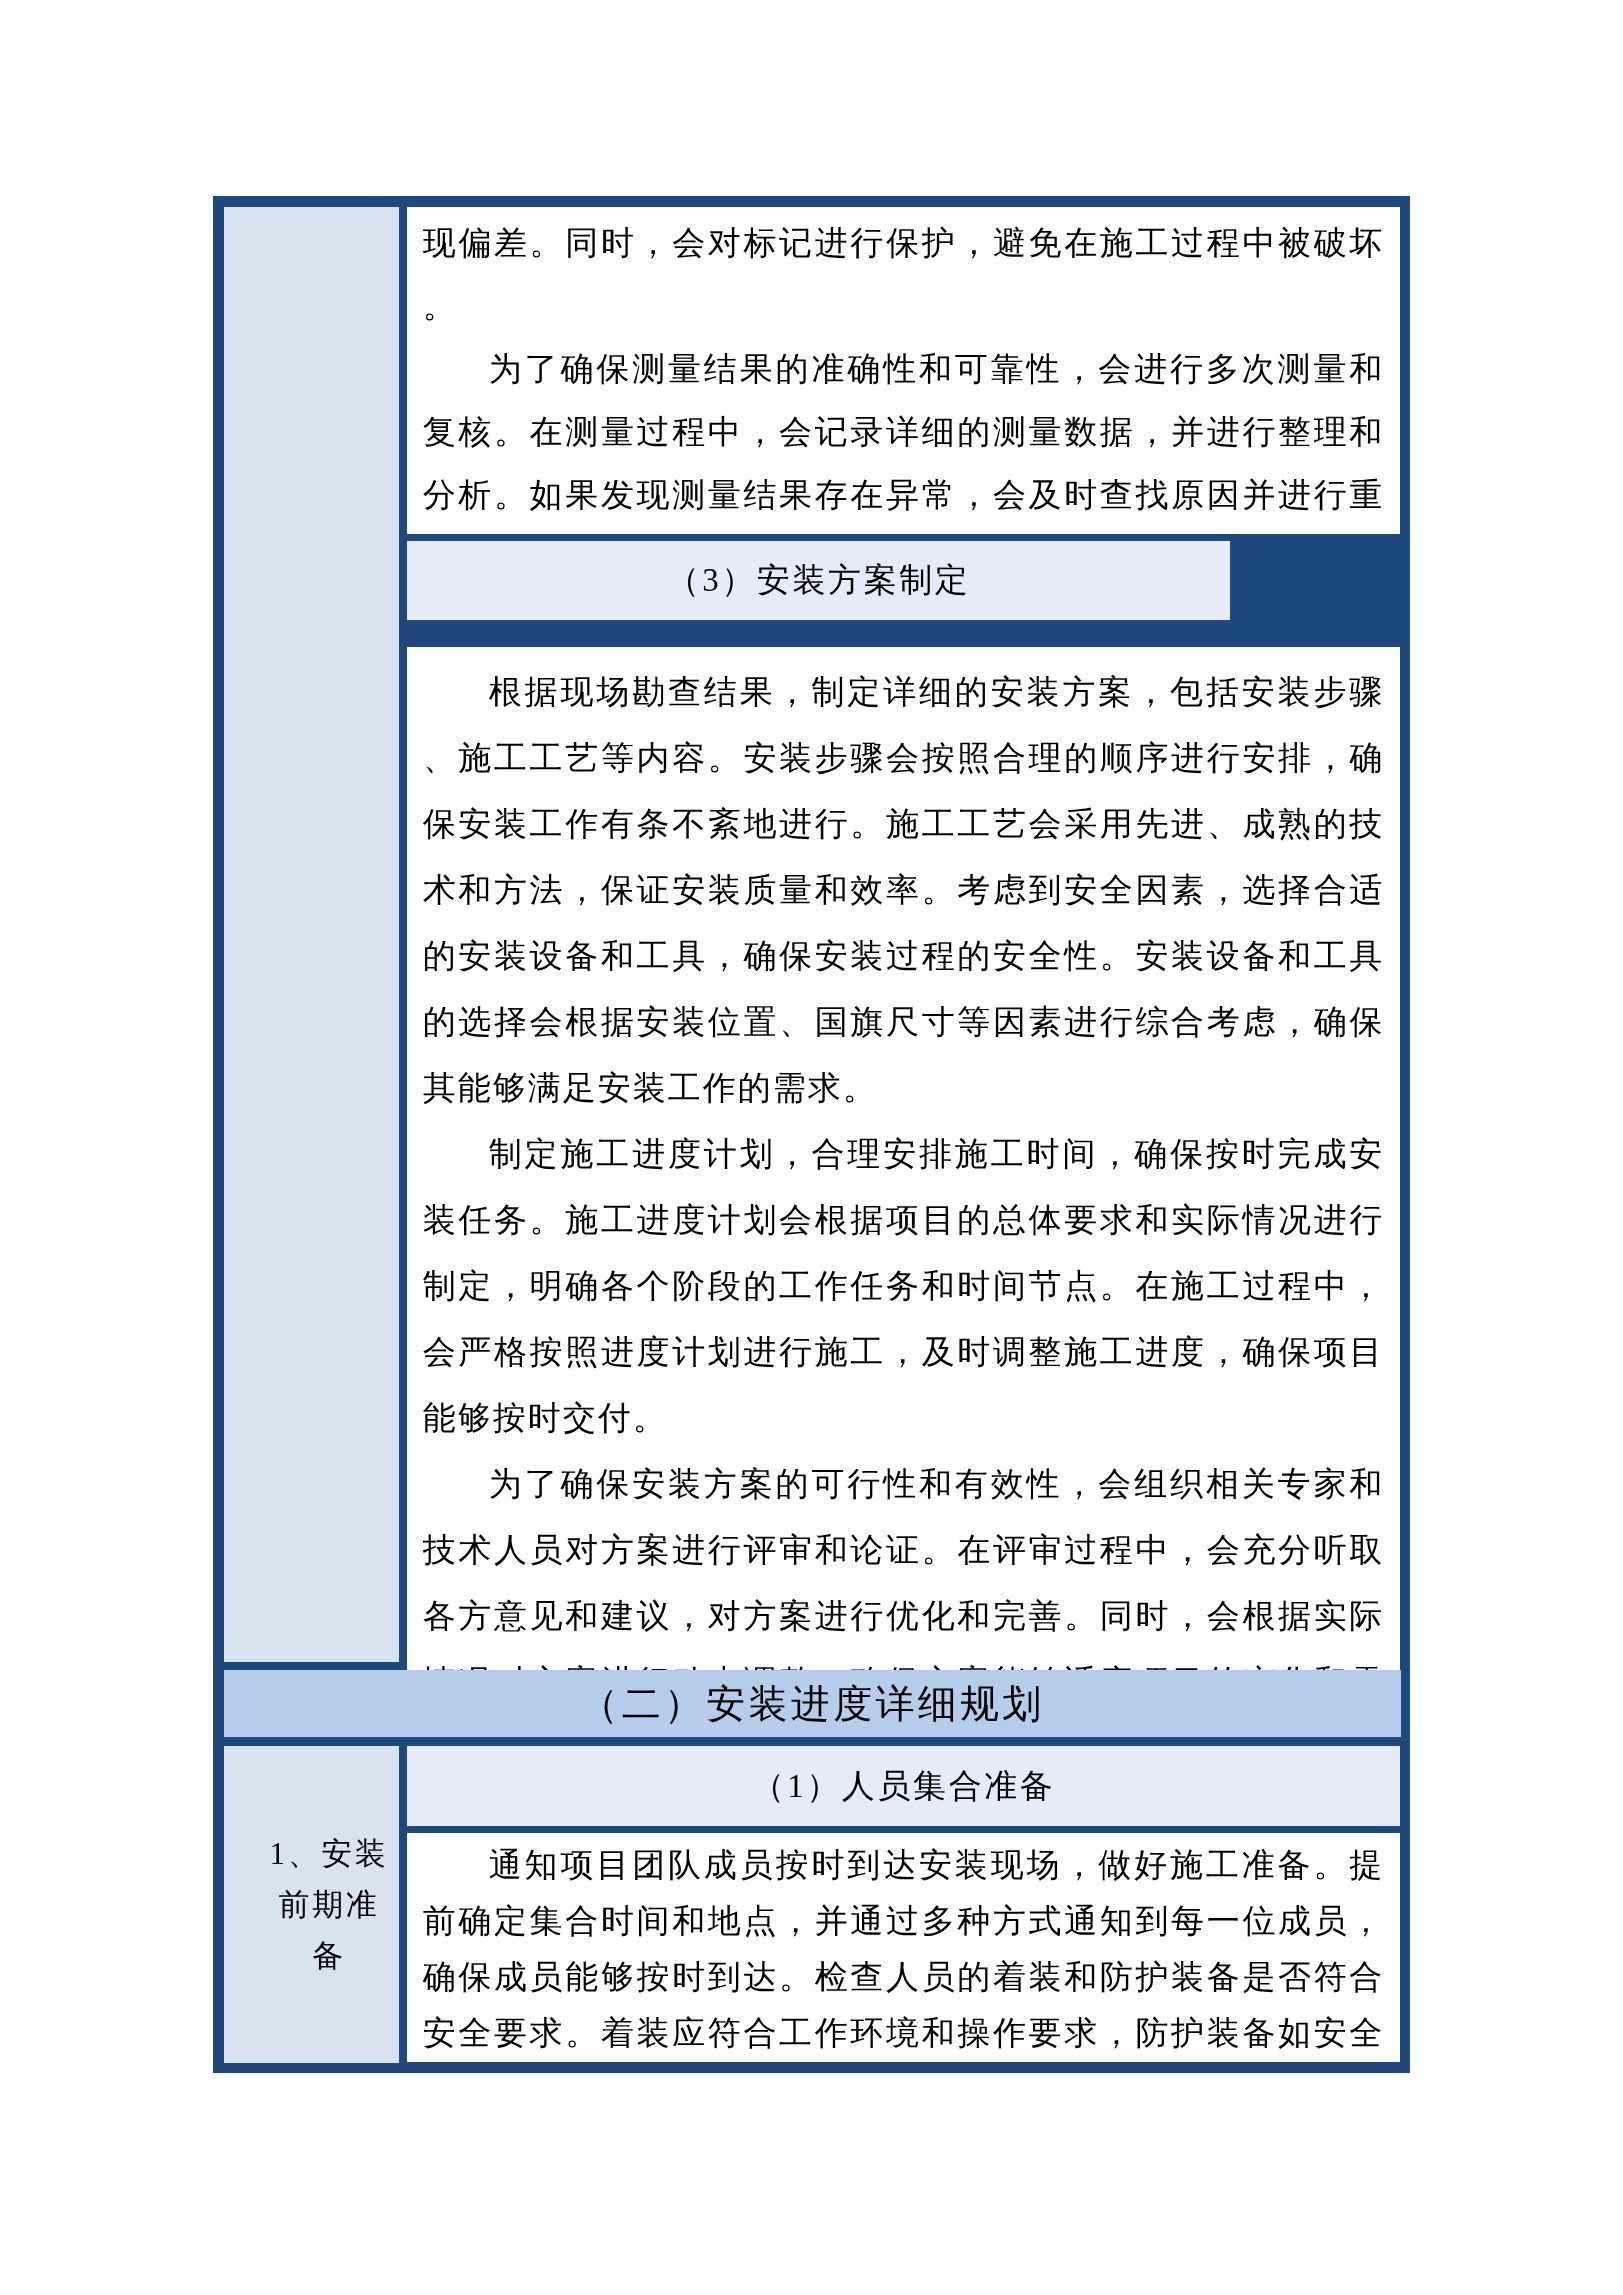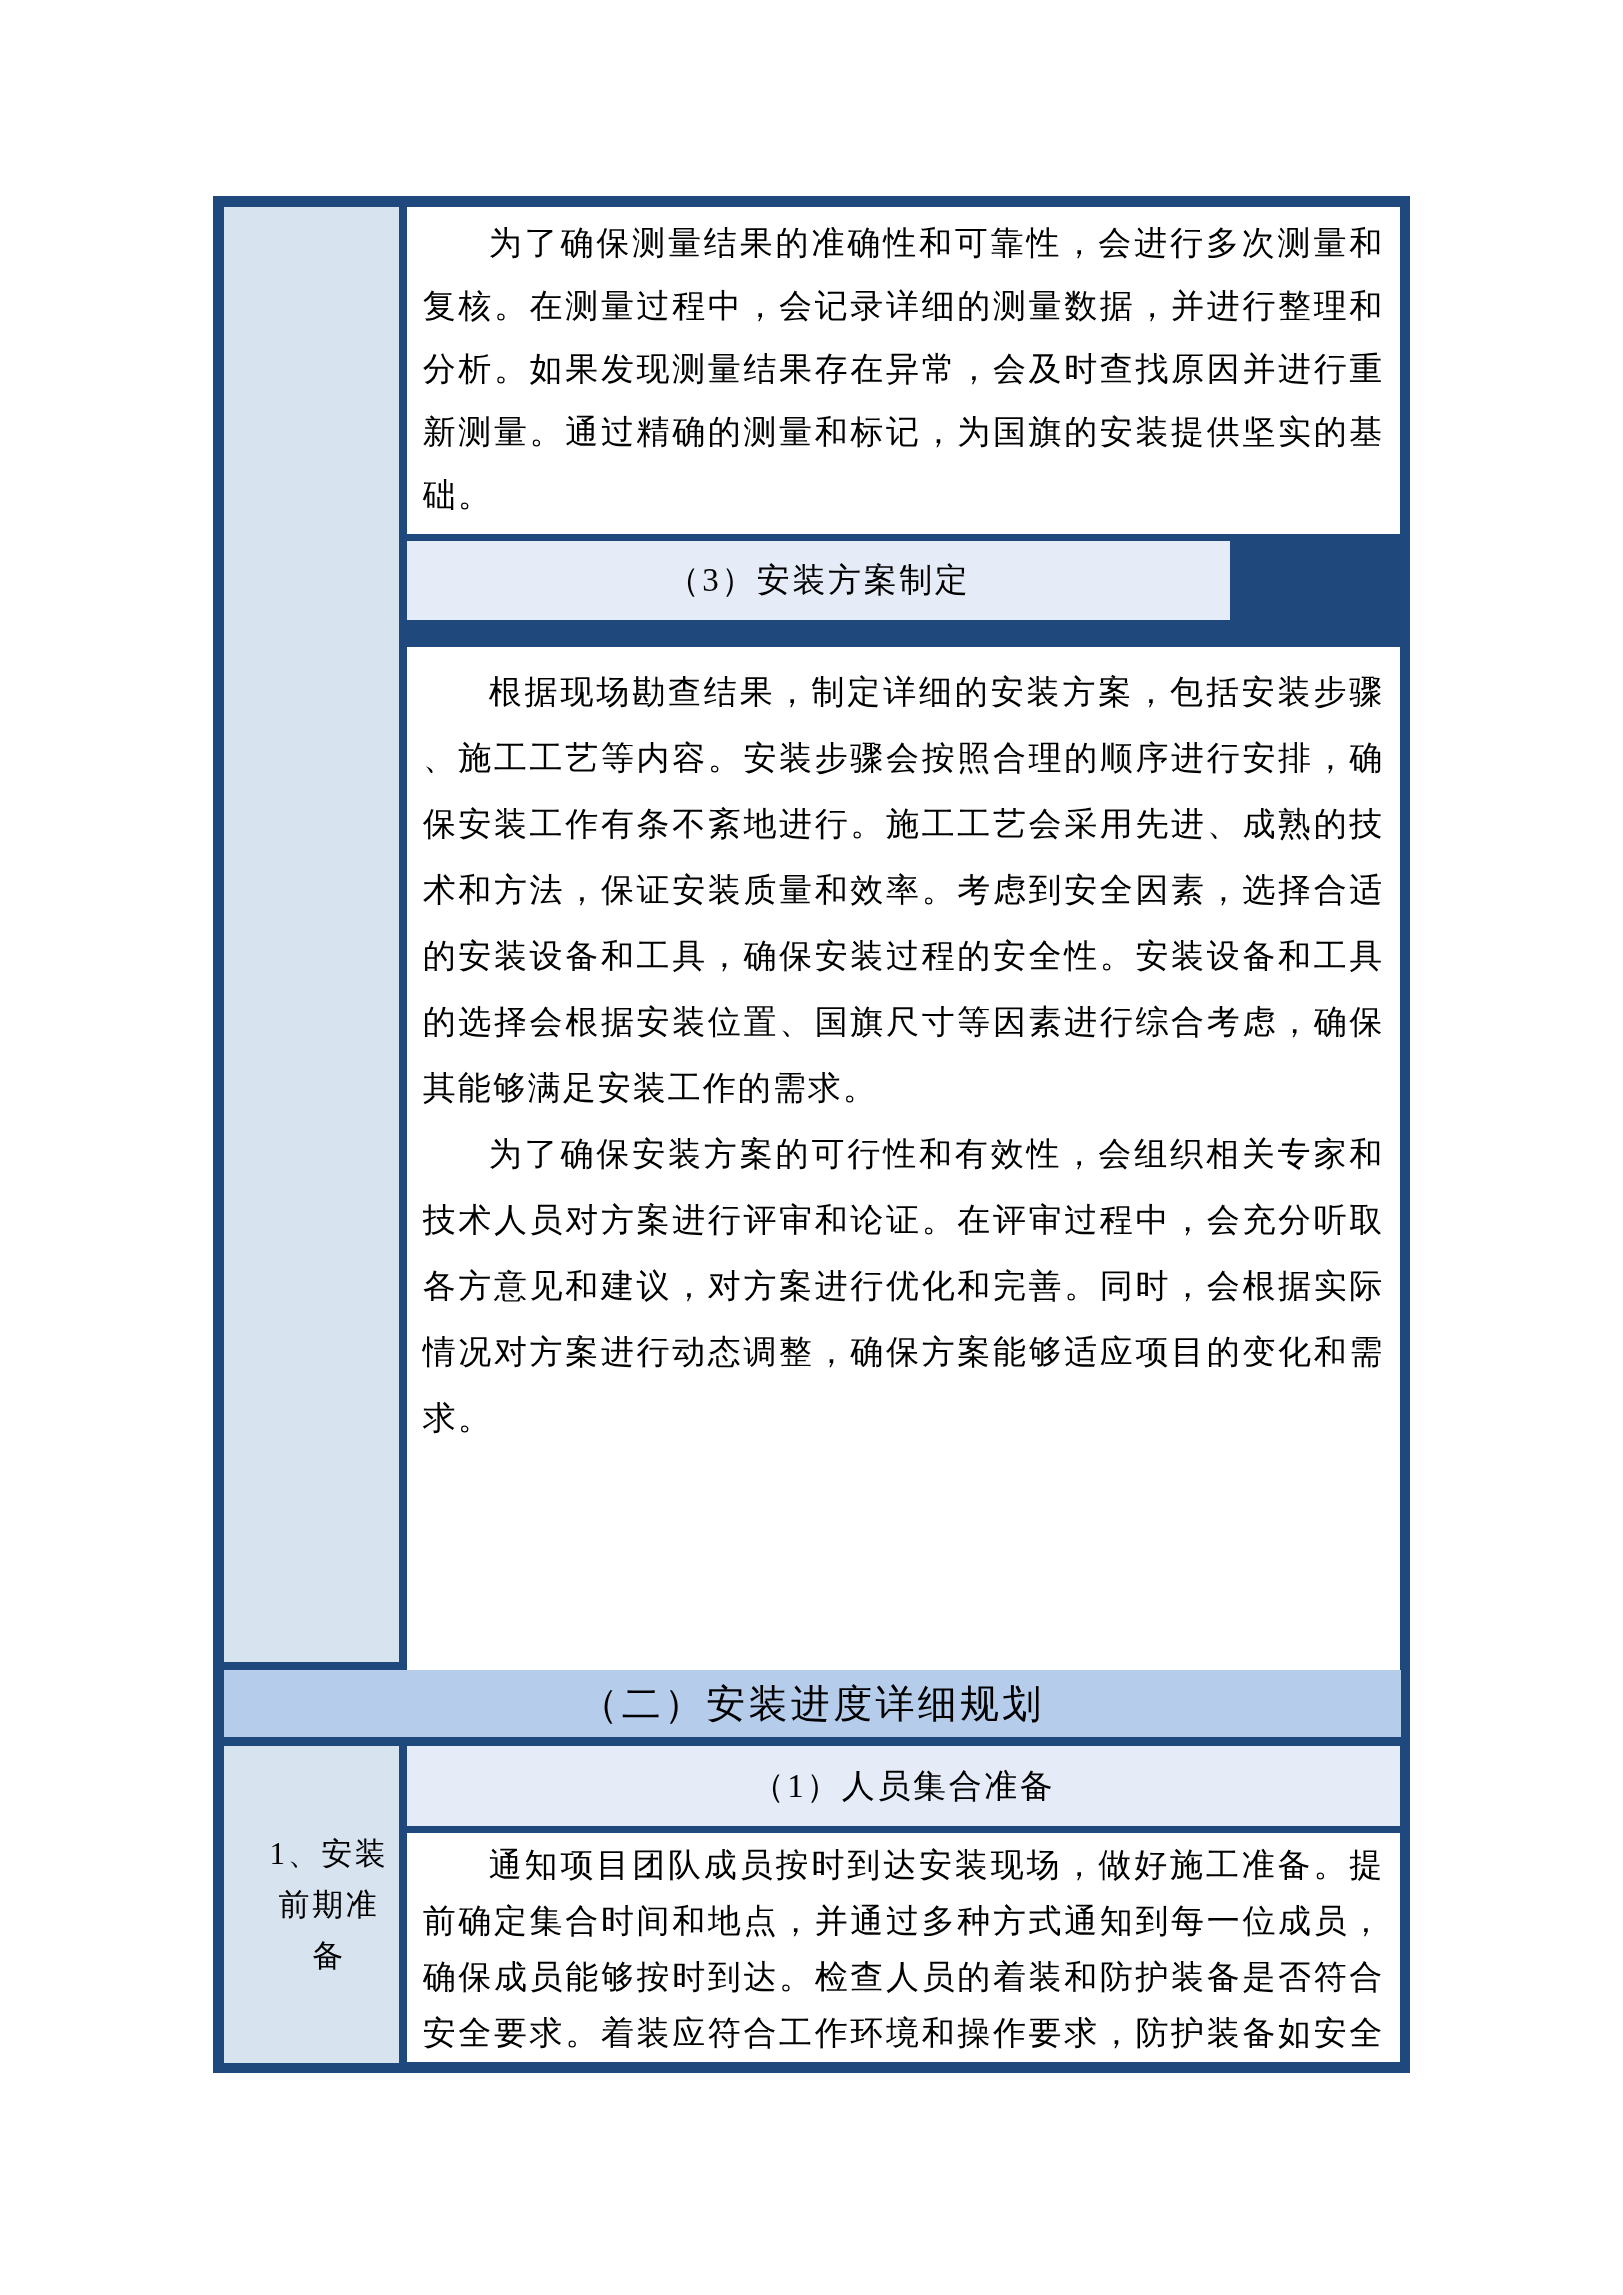--- a/index.html
+++ b/index.html
@@ -70,29 +70,31 @@
 </style>
 </head>
 <body>
 
 <div class="page">
   <div class="doc-table">
 
     <div class="cell sidebar-top"></div>
 
     <div class="cell row-a body-text">
+      <p class="no-indent">现偏差。同时，会对标记进行保护，避免在施工过程中被破坏。</p>
       <p class="indent">为了确保测量结果的准确性和可靠性，会进行多次测量和复核。在测量过程中，会记录详细的测量数据，并进行整理和分析。如果发现测量结果存在异常，会及时查找原因并进行重新测量。通过精确的测量和标记，为国旗的安装提供坚实的基础。</p>
     </div>
 
     <div class="cell band-3">
       <p class="band-heading">（3）安装方案制定</p>
     </div>
 
     <div class="cell row-b body-text">
       <p class="indent">根据现场勘查结果，制定详细的安装方案，包括安装步骤、施工工艺等内容。安装步骤会按照合理的顺序进行安排，确保安装工作有条不紊地进行。施工工艺会采用先进、成熟的技术和方法，保证安装质量和效率。考虑到安全因素，选择合适的安装设备和工具，确保安装过程的安全性。安装设备和工具的选择会根据安装位置、国旗尺寸等因素进行综合考虑，确保其能够满足安装工作的需求。</p>
+      <p class="indent">制定施工进度计划，合理安排施工时间，确保按时完成安装任务。施工进度计划会根据项目的总体要求和实际情况进行制定，明确各个阶段的工作任务和时间节点。在施工过程中，会严格按照进度计划进行施工，及时调整施工进度，确保项目能够按时交付。</p>
       <p class="indent">为了确保安装方案的可行性和有效性，会组织相关专家和技术人员对方案进行评审和论证。在评审过程中，会充分听取各方意见和建议，对方案进行优化和完善。同时，会根据实际情况对方案进行动态调整，确保方案能够适应项目的变化和需求。</p>
     </div>
 
     <div class="cell band-2">
       <p class="band-heading">（二）安装进度详细规划</p>
     </div>
 
     <div class="cell sidebar-bottom">
       <p class="sidebar-label">1、安装
 前期准

